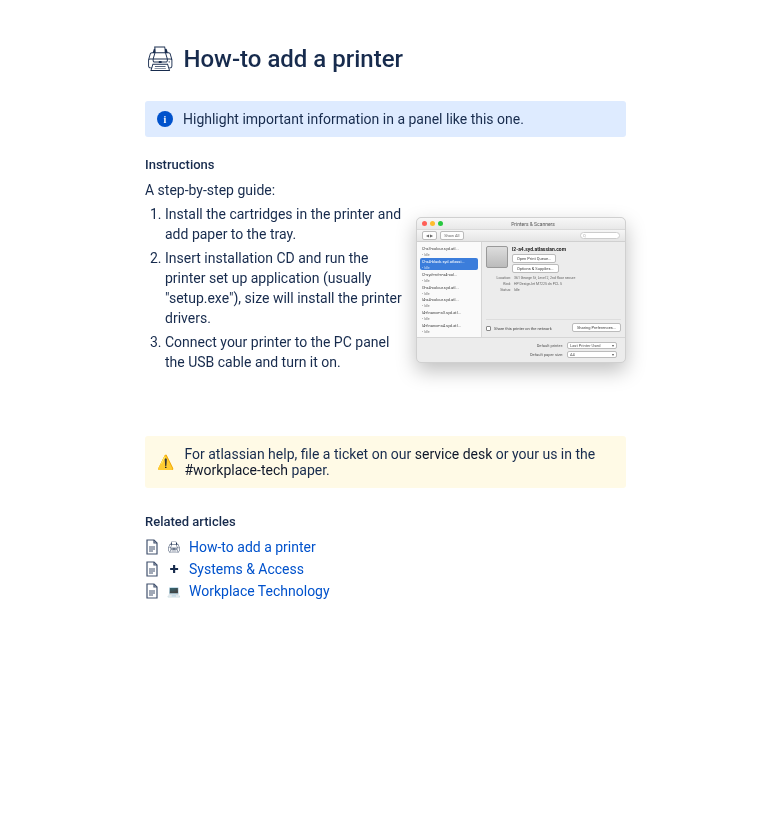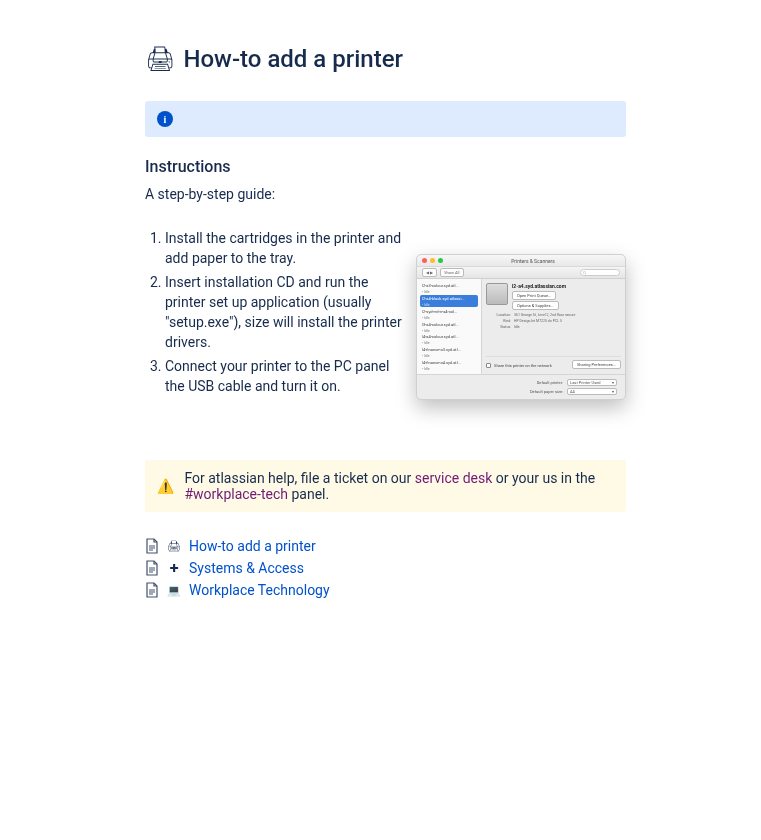--- a/index.html
+++ b/index.html
@@ -16,21 +16,21 @@
     h1 {
       font-size: 24px;
       font-weight: 500;
       color: #172b4d;
       display: flex;
       align-items: center;
       gap: 8px;
       margin-bottom: 28px;
     }
     h2 {
-      font-size: 16px;
+      font-size: 13px;
       font-weight: 500;
       color: #172b4d;
       margin-bottom: 10px;
     }
     .info-panel {
       background: #deebff;
       border-radius: 3px;
       padding: 10px 12px;
       display: flex;
       align-items: center;
@@ -47,24 +47,24 @@
     .warn-panel {
       background: #fffae6;
       border-radius: 3px;
       padding: 10px 12px;
       display: flex;
       align-items: center;
       gap: 10px;
       margin-bottom: 26px;
     }
     .warn-icon { font-size: 14px; flex-shrink: 0; }
-    .panel-text a { color: #701a75; text-decoration: none; }
+    .panel-text a { color: #0f172a; text-decoration: none; }
     .instr-block { margin-bottom: 60px; }
-    .intro { margin-bottom: 26px; }
-    .columns { display: flex; gap: 8px; align-items: flex-end; }
+    .intro { margin-bottom: 6px; }
+    .columns { display: flex; gap: 8px; align-items: center; }
     .left-col { flex: 1; }
     ol { padding-left: 20px; }
     ol li { margin-bottom: 4px; line-height: 20px; }
 
     
     .related-list { display: flex; flex-direction: column; gap: 6px; margin-top: 10px; }
     .rel-row { display: flex; align-items: center; gap: 8px; }
     .rel-link { color: #0052cc; text-decoration: none; }
 
     
@@ -116,20 +116,21 @@
 
 <div class="page">
 
   <h1>
     <span>🖨</span>
     <span>How-to add a printer</span>
   </h1>
 
   <div class="info-panel">
     <span class="info-icon-circle">i</span>
+    <span class="panel-text">Highlight important information in a panel like this one.</span>
   </div>
 
   <div class="instr-block">
     <h2>Instructions</h2>
     <p class="intro">A step-by-step guide:</p>
     <div class="columns">
       <div class="left-col">
         <ol id="steps-list">
             <li>Install the cartridges in the printer and add paper to the tray.</li>
             <li>Insert installation CD and run the printer set up application (usually "setup.exe"), size will install the printer drivers.</li>
@@ -203,25 +204,26 @@
               </span>
             </div>
         </div>
       </div>
     </div>
   </div>
 
   <div class="warn-panel">
     <span class="warn-icon">⚠️</span>
     <span class="panel-text">
-      <span>For atlassian help, file a ticket on our </span><a href="#">service desk</a><span> or your us in the </span><a href="#">#workplace-tech</a><span> panel.</span>
+      <span>For atlassian help, file a ticket on our </span><a href="#">service desk</a><span> or your us in the </span><a href="#">#workplace-tech</a><span> paper.</span>
     </span>
   </div>
 
   <div>
+    <h2>Related articles</h2>
     <div class="related-list" id="related-list">
         <div class="rel-row">
           <svg class="page-icon" viewBox="0 0 14 16">
             <path fill="none" stroke="#42526e" stroke-width="1.2" d="M2 1h7l3 3v11H2z"></path>
             <path fill="none" stroke="#42526e" stroke-width="1.2" d="M9 1v3h3"></path>
             <line x1="4" y1="8" x2="10" y2="8" stroke="#42526e" stroke-width="1"></line>
             <line x1="4" y1="10" x2="10" y2="10" stroke="#42526e" stroke-width="1"></line>
             <line x1="4" y1="12" x2="8" y2="12" stroke="#42526e" stroke-width="1"></line>
           </svg>
           <span class="mini-emoji">🖨</span>

